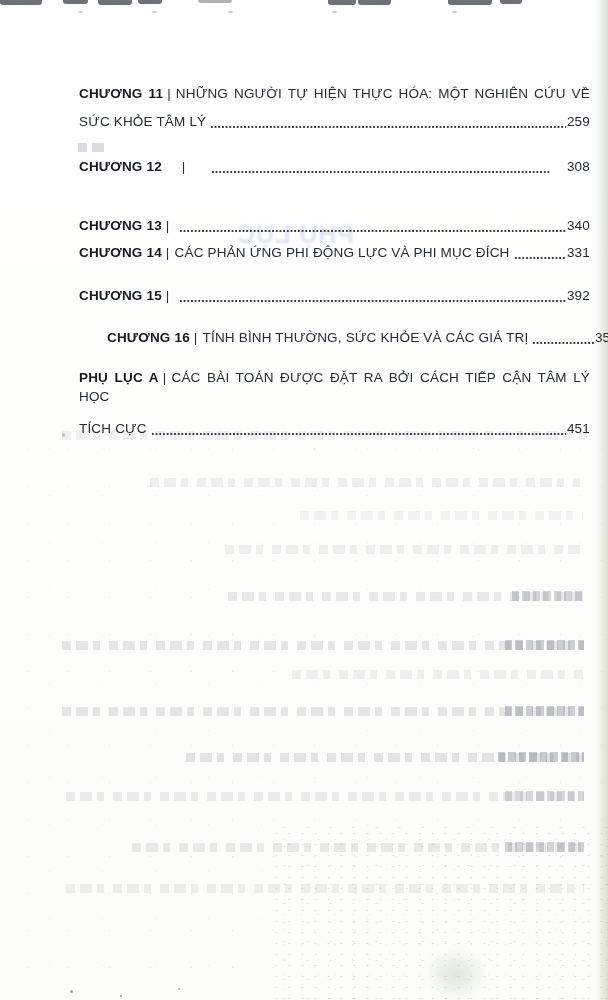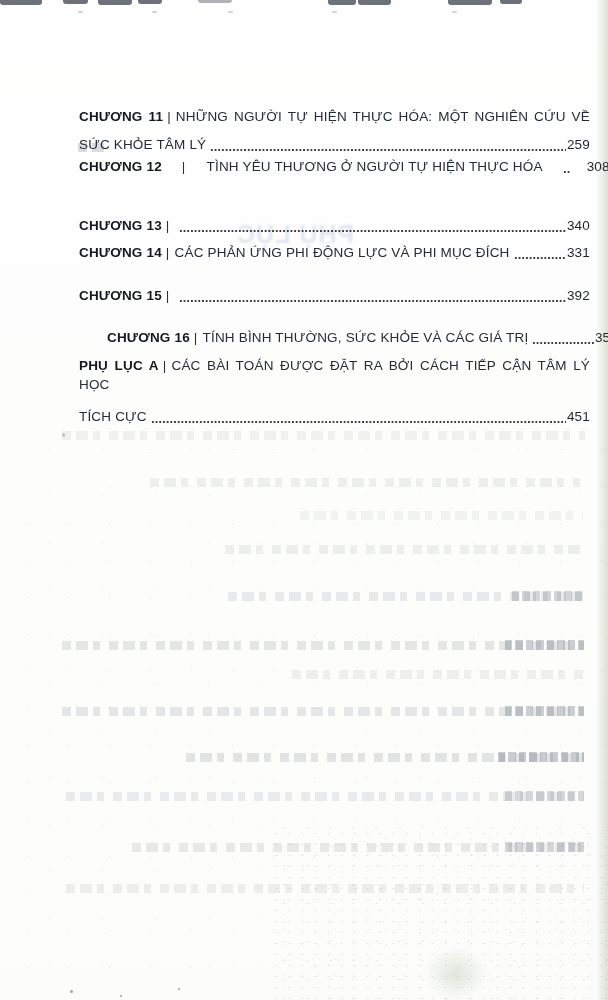--- a/index.html
+++ b/index.html
@@ -132,33 +132,32 @@
   <div class="artifact noise-low"></div>
   <div class="artifact noise-heavy"></div>
   <div class="artifact smudge-green"></div>
   <div class="artifact speck" style="left:70px;top:990px;width:3px;height:3px;"></div>
   <div class="artifact speck" style="left:120px;top:995px;width:2px;height:2px;"></div>
   <div class="artifact speck" style="left:178px;top:988px;width:2px;height:2px;"></div>
   <div class="artifact speck" style="left:62px;top:433px;width:3px;height:4px;opacity:.55;"></div>
 
   <div class="toc">
 
-    <div class="entry two-line" style="top:84px;margin-top:23px;">
+    <div class="entry two-line" style="top:84px;">
       <div class="jline"><span class="lbl">CHƯƠNG 11</span><span class="sep">|</span><span class="ttl">NHỮNG NGƯỜI TỰ HIỆN THỰC HÓA: MỘT NGHIÊN CỨU VỀ</span></div>
       <div class="row">
         <span class="ttl">SỨC KHỎE TÂM LÝ</span>
         <span class="dots"></span>
         <span class="pg">259</span>
       </div>
     </div>
 
     <div class="entry row" style="top:157px;gap:16px;">
       <span class="lbl">CHƯƠNG 12</span>
       <span class="sep">|</span>
-      <span class="ttl">TÌNH YÊU THƯƠNG Ở NGƯỜI TỰ HIỆN THỰC HÓA</span>
       <span class="dots"></span>
       <span class="pg">308</span>
     </div>
 
     <div class="entry row" style="top:216px;">
       <span class="lbl">CHƯƠNG 13</span>
       <span class="sep">|</span>
       <span class="dots"></span>
       <span class="pg">340</span>
     </div>
@@ -179,21 +178,21 @@
     </div>
 
     <div class="entry row" style="top:328px;margin-left:28px;">
       <span class="lbl">CHƯƠNG 16</span>
       <span class="sep">|</span>
       <span class="ttl">TÍNH BÌNH THƯỜNG, SỨC KHỎE VÀ CÁC GIÁ TRỊ</span>
       <span class="dots"></span>
       <span class="pg">356</span>
     </div>
 
-    <div class="entry two-line wide-gap" style="top:356px;">
+    <div class="entry two-line wide-gap" style="top:368px;">
       <div class="jline"><span class="lbl">PHỤ LỤC A</span><span class="sep">|</span><span class="ttl">CÁC BÀI TOÁN ĐƯỢC ĐẶT RA BỞI CÁCH TIẾP CẬN TÂM LÝ HỌC</span></div>
       <div class="row">
         <span class="ttl">TÍCH CỰC</span>
         <span class="dots"></span>
         <span class="pg">451</span>
       </div>
     </div>
 
   </div>
 </div>

